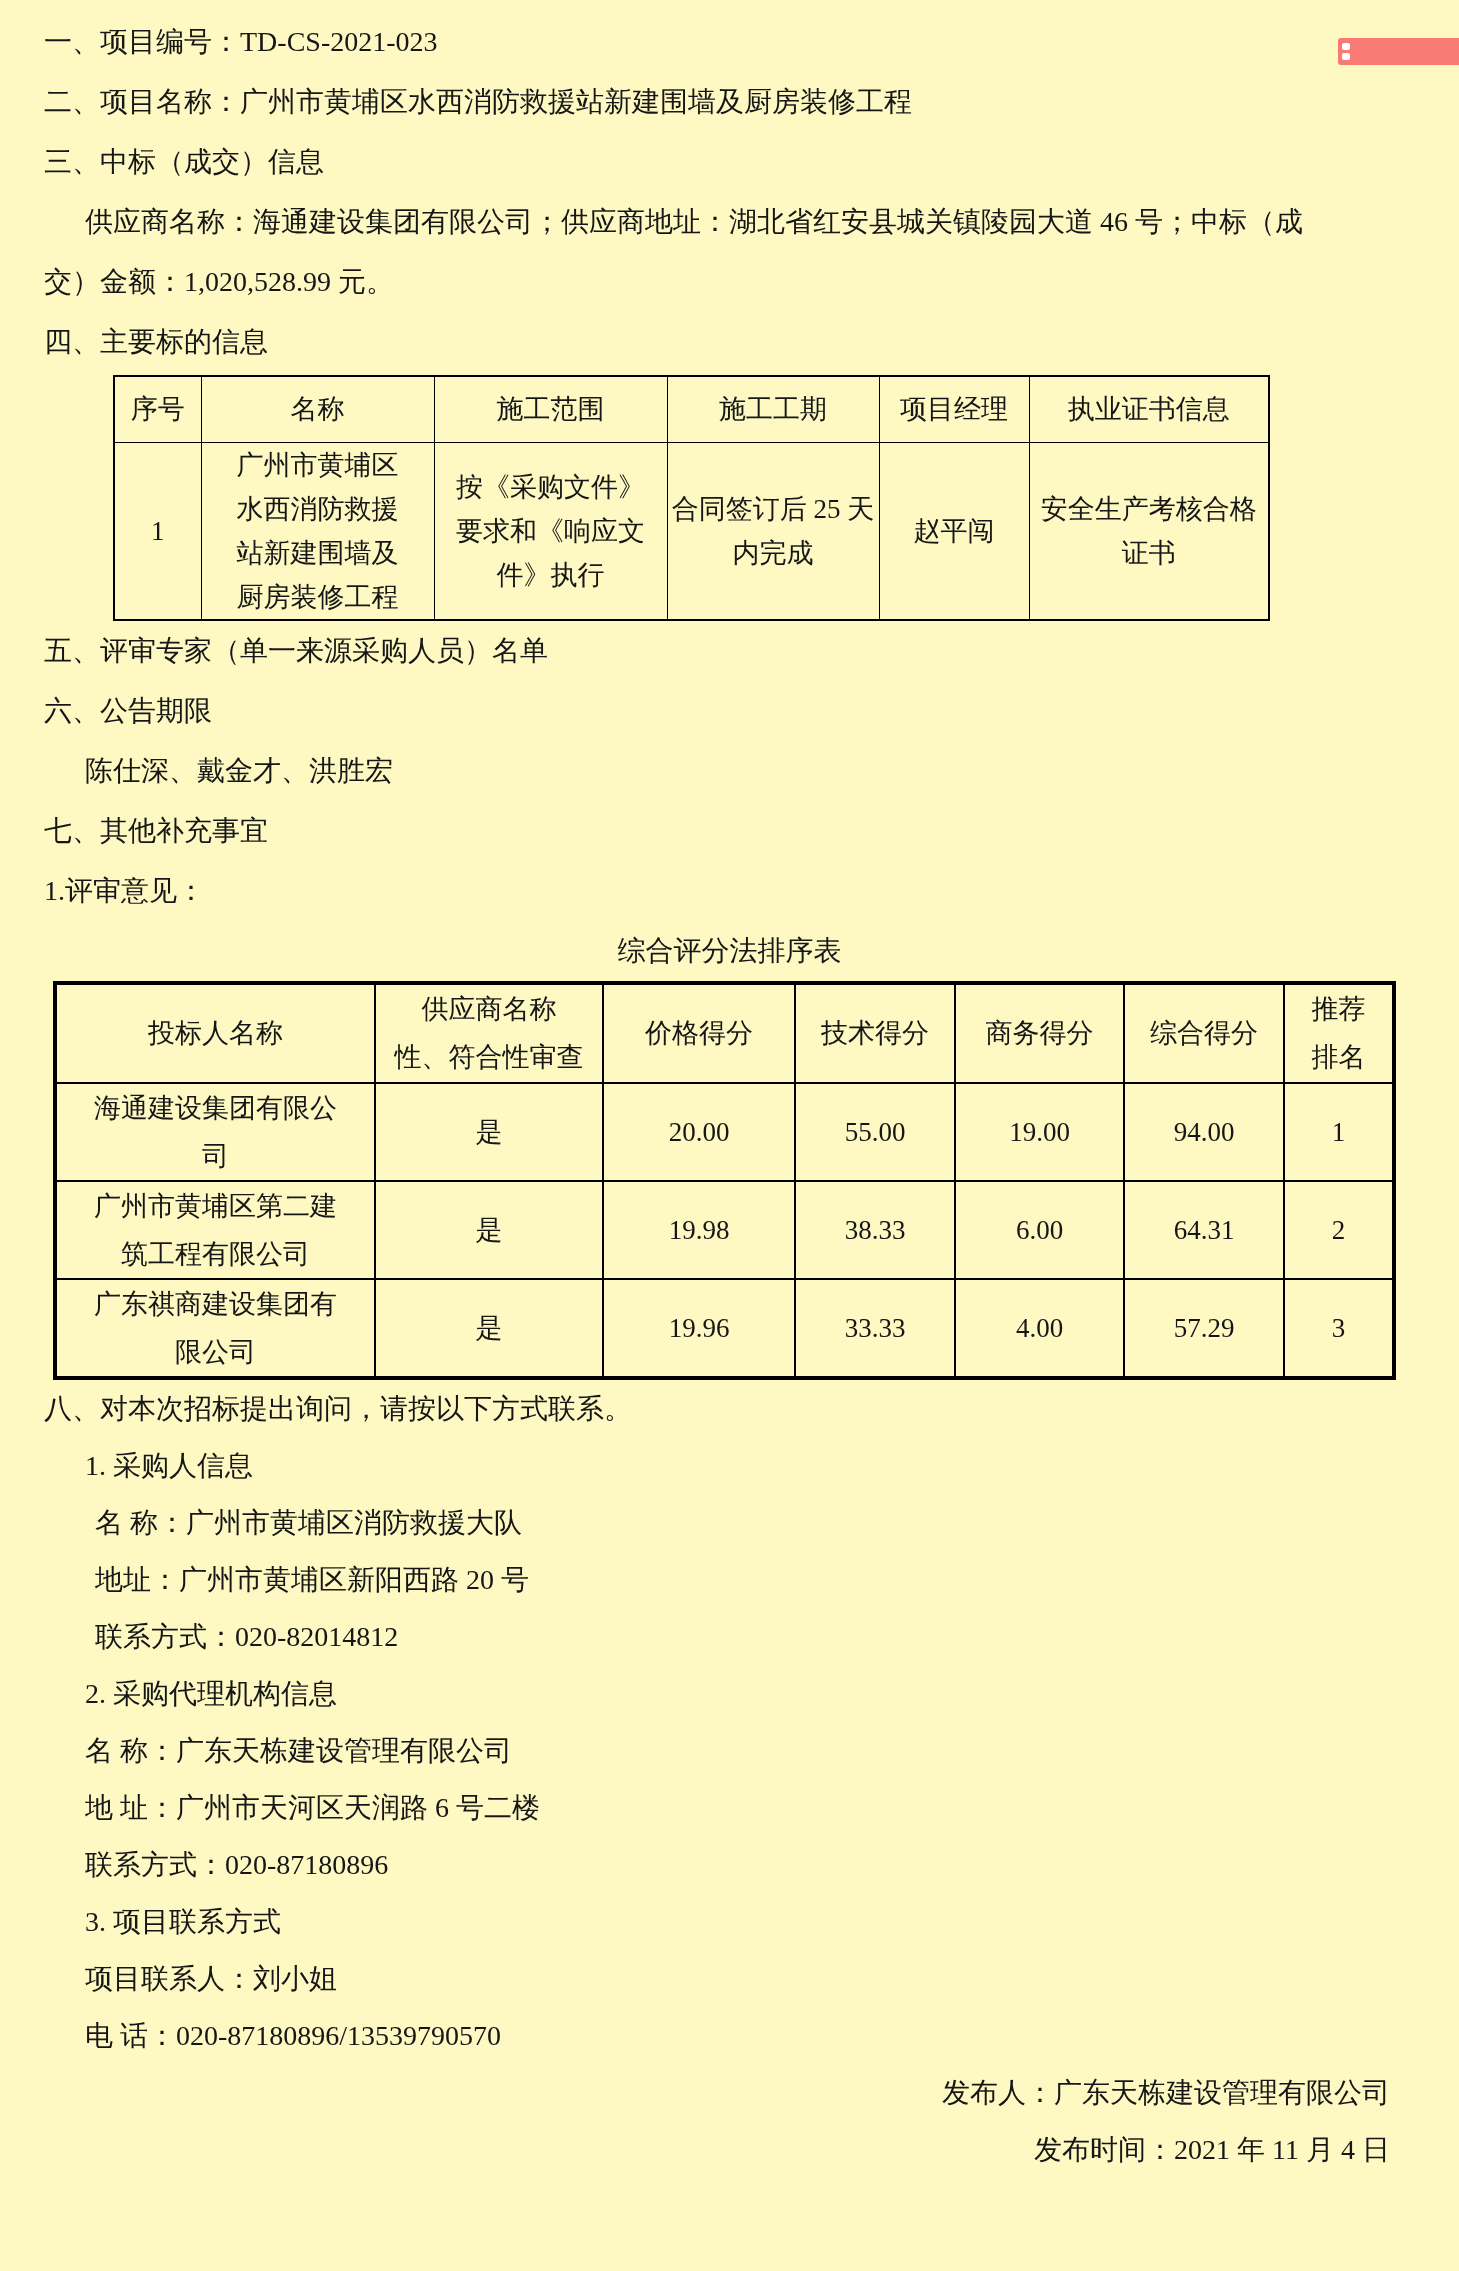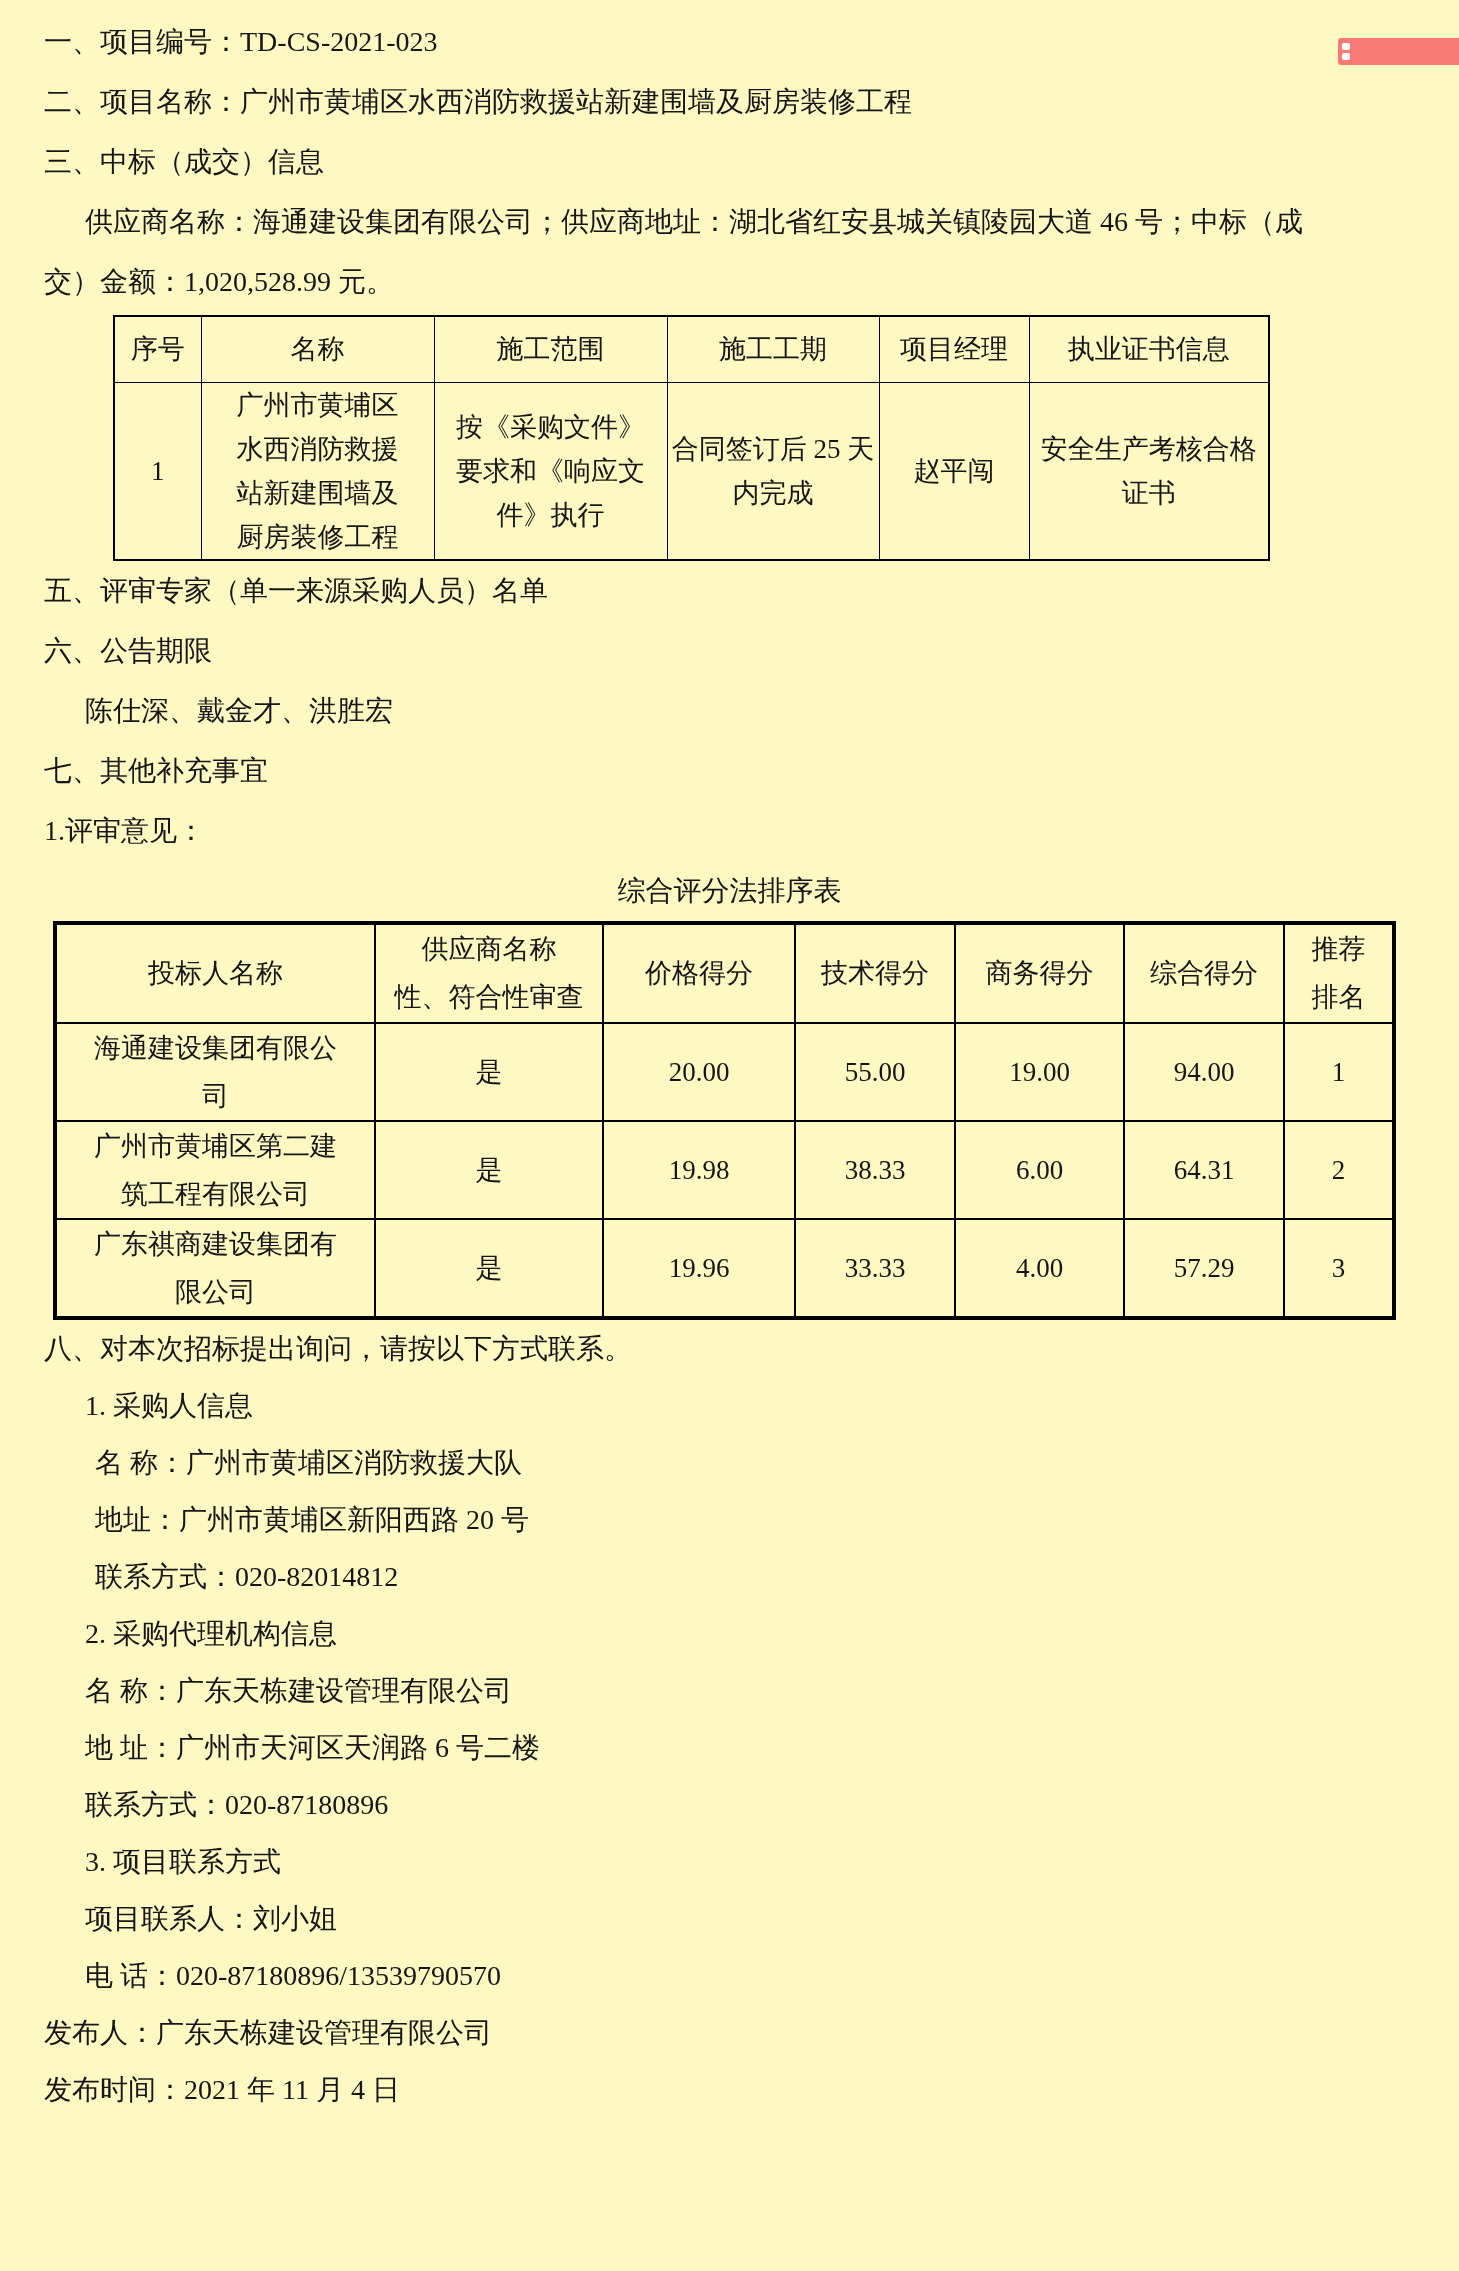--- a/index.html
+++ b/index.html
@@ -15,21 +15,21 @@
     position:absolute;
     left:44px; top:12px; right:44px;
     font-size:28px;
   }
   .line { line-height:60px; white-space:pre-line; }
   .lh57 { line-height:57px; }
   .indent1 { padding-left:41px; }
   .indent2 { padding-left:51px; }
   .para.supplier { line-height:60px; text-indent:41px; white-space:pre-line; }
   .table-title { line-height:60px; text-align:center; }
-  .pub { text-align:left; padding-right:25px; }
+  .pub { text-align:right; padding-right:25px; }
 
   table { border-collapse:collapse; table-layout:fixed; }
   td, th { text-align:center; vertical-align:middle; padding:0;
            font-weight:normal; white-space:pre-line; font-size:27px; }
 
   .t1 { margin-left:69px; width:1155px; border:2px solid #000; margin-top:3px; }
   .t1 td, .t1 th { border:1.5px solid #000; line-height:44px; }
   .t1 tr.hdr { height:66px; }
   .t1 tr.data { height:176px; }
 
@@ -60,20 +60,21 @@
       </span>
   </div>
 
   <div class="content">
 
     <div class="line">一、项目编号：TD-CS-2021-023</div>
     <div class="line">二、项目名称：广州市黄埔区水西消防救援站新建围墙及厨房装修工程</div>
     <div class="line">三、中标（成交）信息</div>
     <div class="para supplier">供应商名称：海通建设集团有限公司；供应商地址：湖北省红安县城关镇陵园大道 46 号；中标（成
 交）金额：1,020,528.99 元。</div>
+    <div class="line">四、主要标的信息</div>
 
     <table class="t1">
       <colgroup>
         <col style="width:87px">
           <col style="width:233px">
           <col style="width:233px">
         <col style="width:212px">
           <col style="width:150px">
           <col style="width:240px">
       </colgroup>

